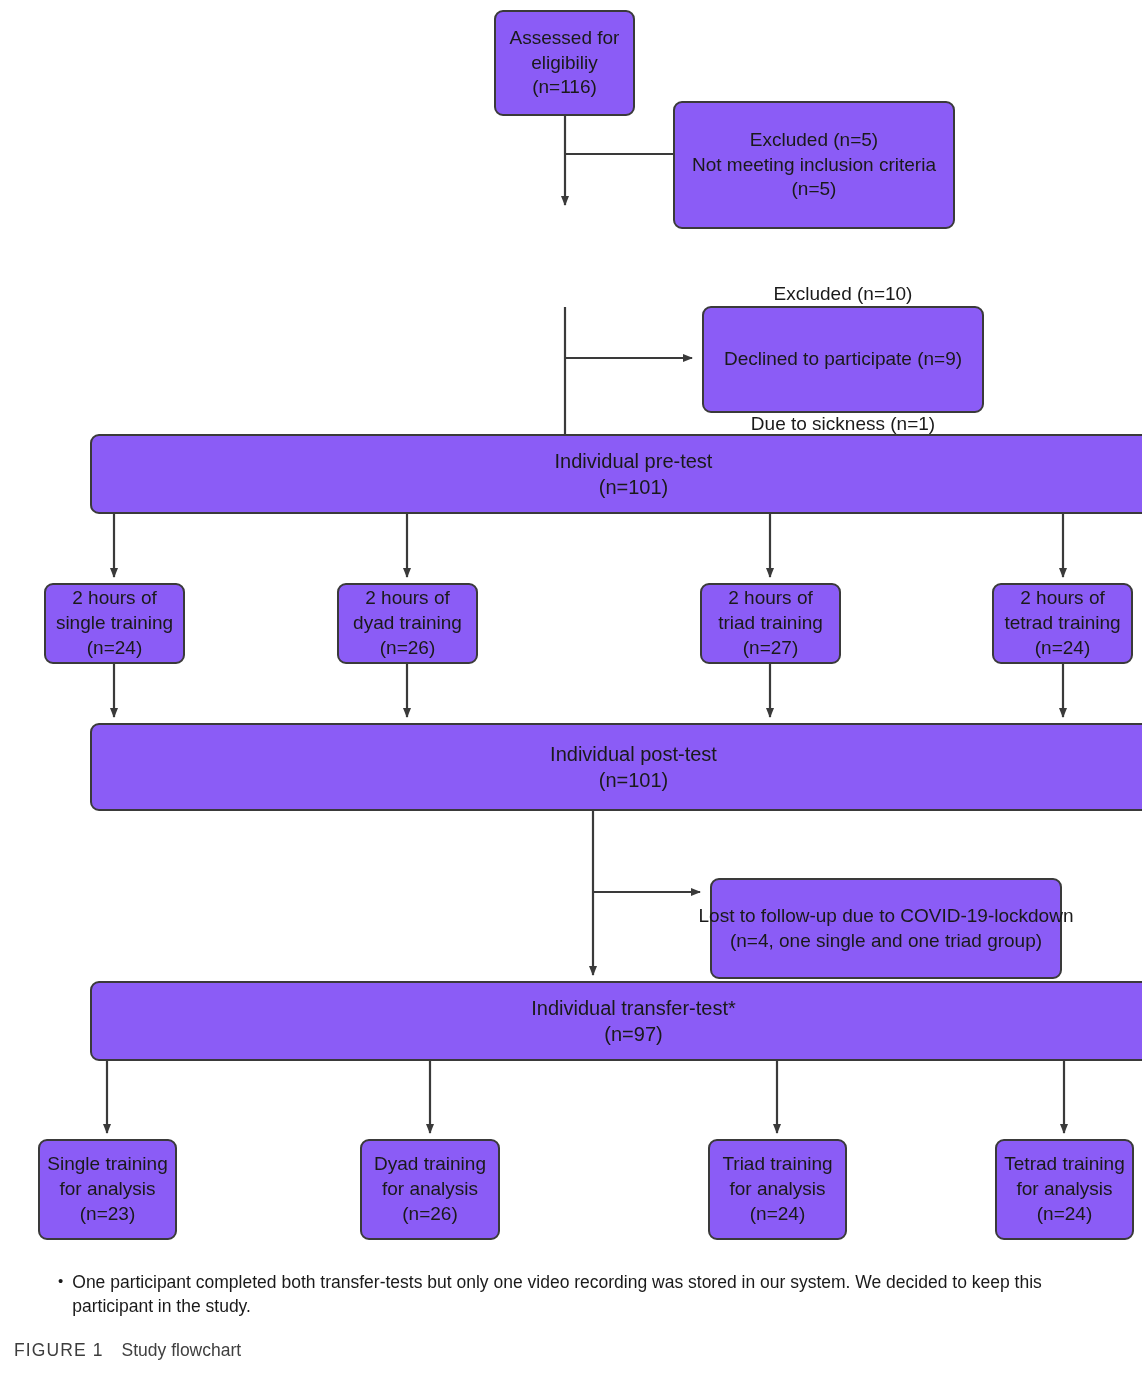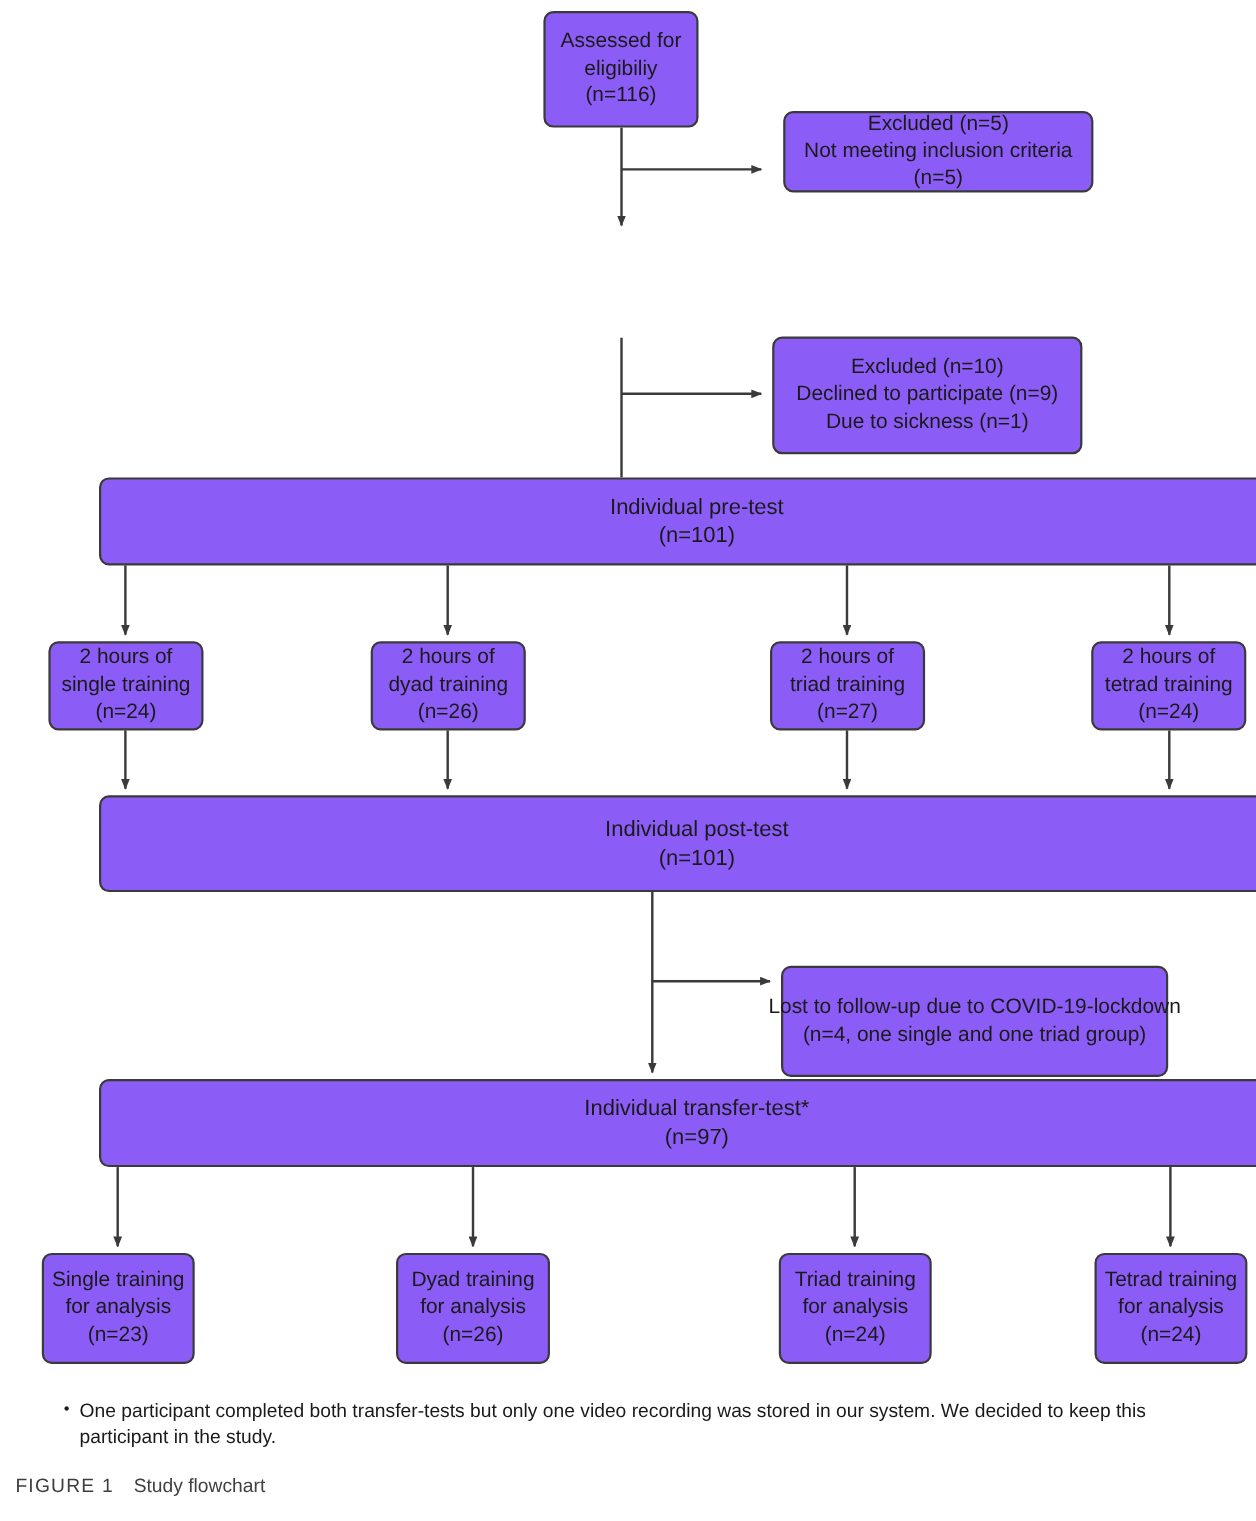--- a/index.html
+++ b/index.html
@@ -39,23 +39,23 @@
     font-size: 19px;
     line-height: 1.30;
     color: #1a1a1a;
     padding: 2px 6px;
   }
   .node .ln { display: block; white-space: nowrap; }
   .node.wide { font-size: 20px; margin-left: 42px; }
 
   
   #node-assessed      { left: 494px;  top: 10px;   width: 141px; height: 106px; }
-  #node-excluded-1    { left: 712px;  top: 101px;  width: 282px; height: 74px; }
+  #node-excluded-1    { left: 673px;  top: 101px;  width: 282px; height: 128px; }
   #node-randomised    { left: 494px;  top: 211px;  width: 141px; height: 96px;  }
-  #node-excluded-2    { left: 702px;  top: 306px;  width: 282px; height: 107px; }
+  #node-excluded-2    { left: 702px;  top: 306px;  width: 282px; height: 107px; gap: 40px; }
   #node-pretest       { left: 48px;   top: 434px;  width: 1087px; height: 80px; }
   #node-train-1       { left: 44px;   top: 583px;  width: 141px; height: 81px;  }
   #node-train-2       { left: 337px;  top: 583px;  width: 141px; height: 81px;  }
   #node-train-3       { left: 700px;  top: 583px;  width: 141px; height: 81px;  }
   #node-train-4       { left: 992px;  top: 583px;  width: 141px; height: 81px;  }
   #node-posttest      { left: 48px;   top: 723px;  width: 1087px; height: 88px; }
   #node-lost          { left: 710px;  top: 842px;  width: 352px; height: 101px; margin-top: 36px; }
   #node-transfertest  { left: 48px;   top: 981px;  width: 1087px; height: 80px; }
   #node-final-1       { left: 38px;   top: 1139px; width: 139px; height: 101px; }
   #node-final-2       { left: 360px;  top: 1139px; width: 140px; height: 101px; }

